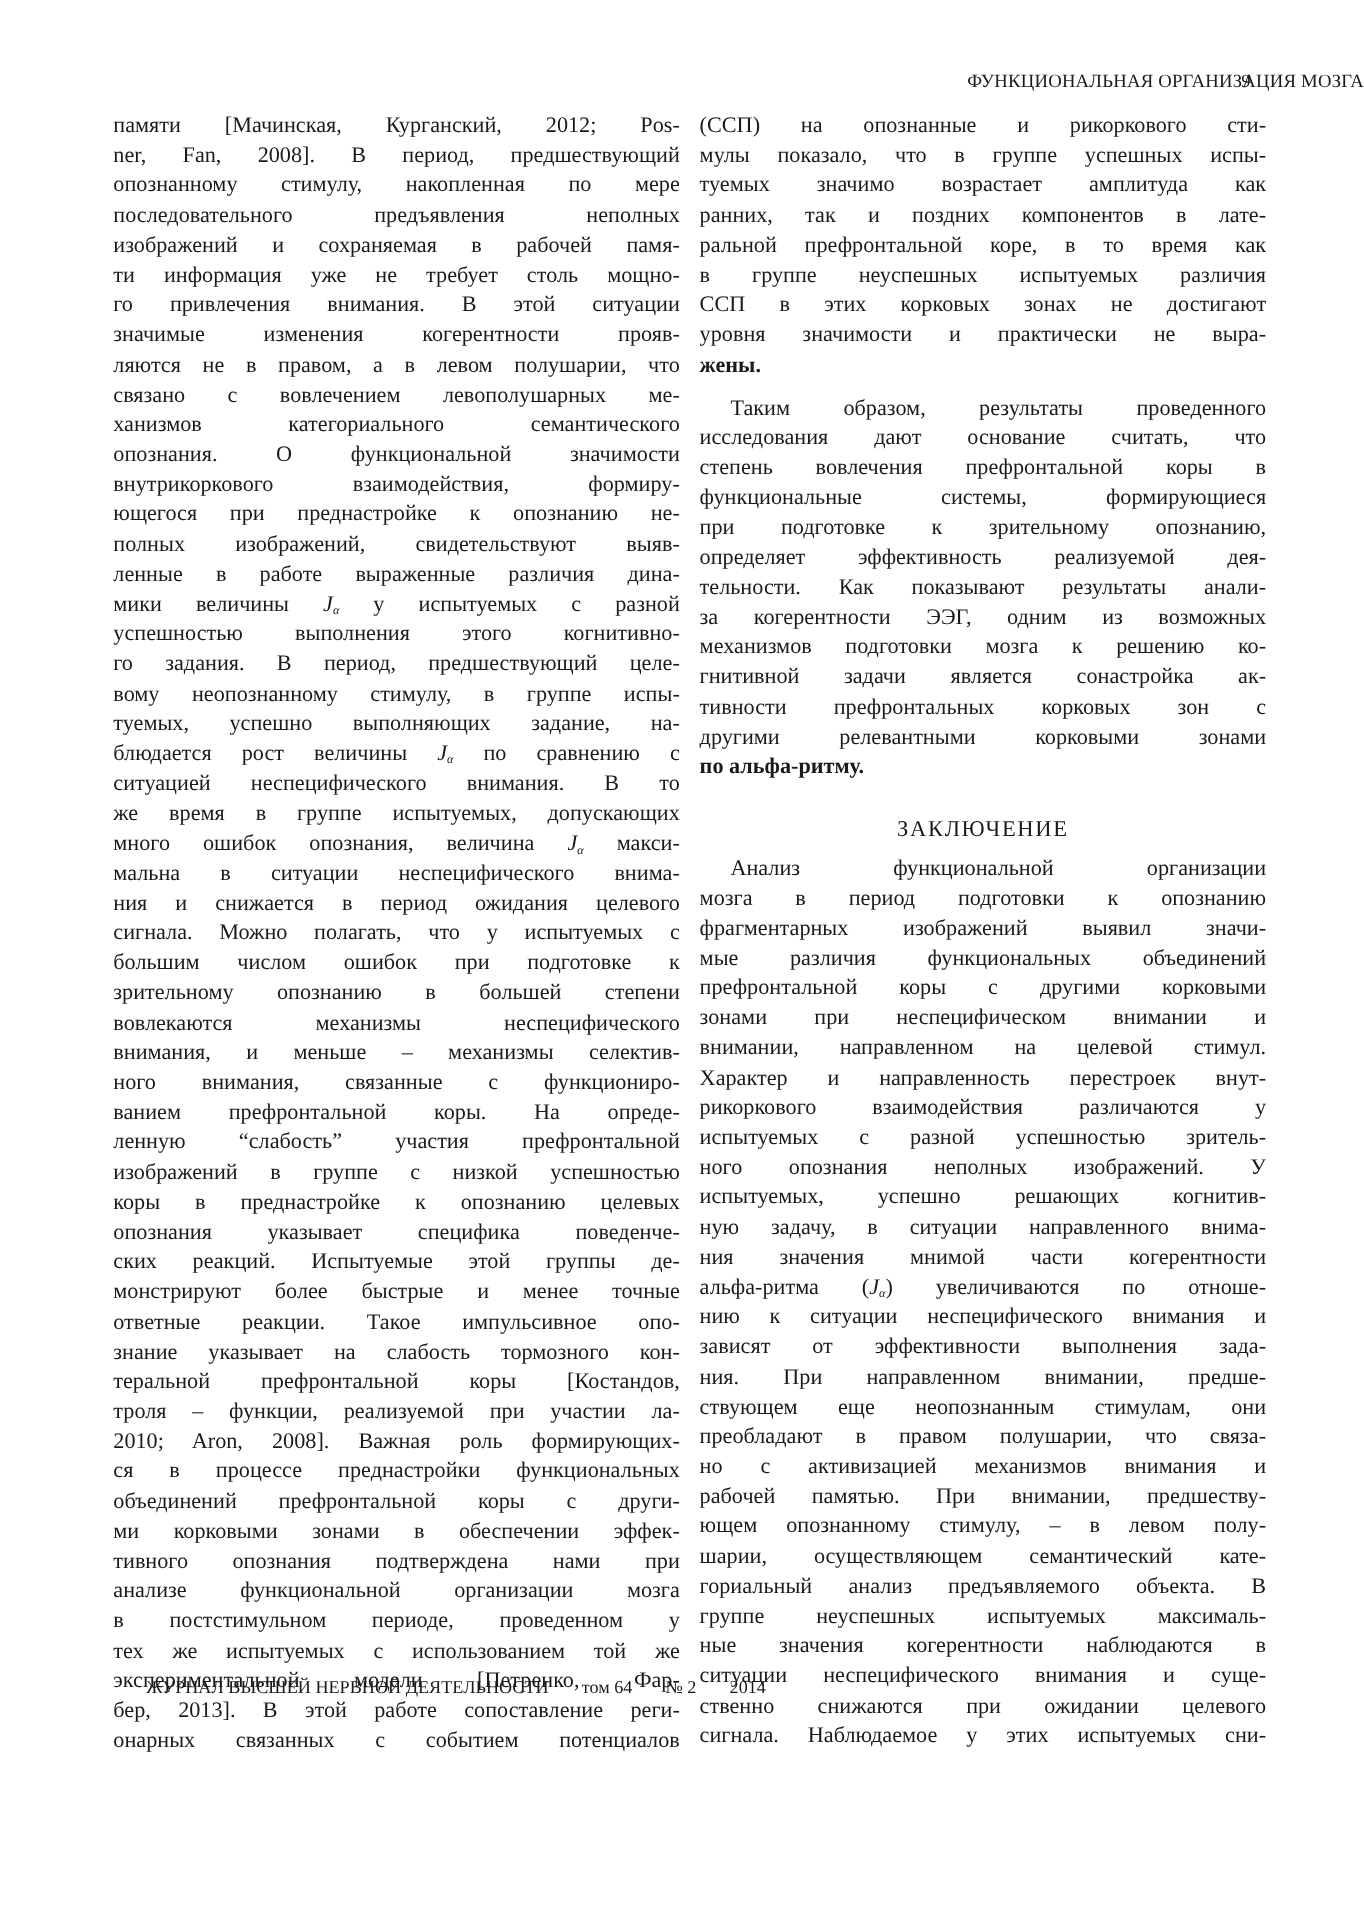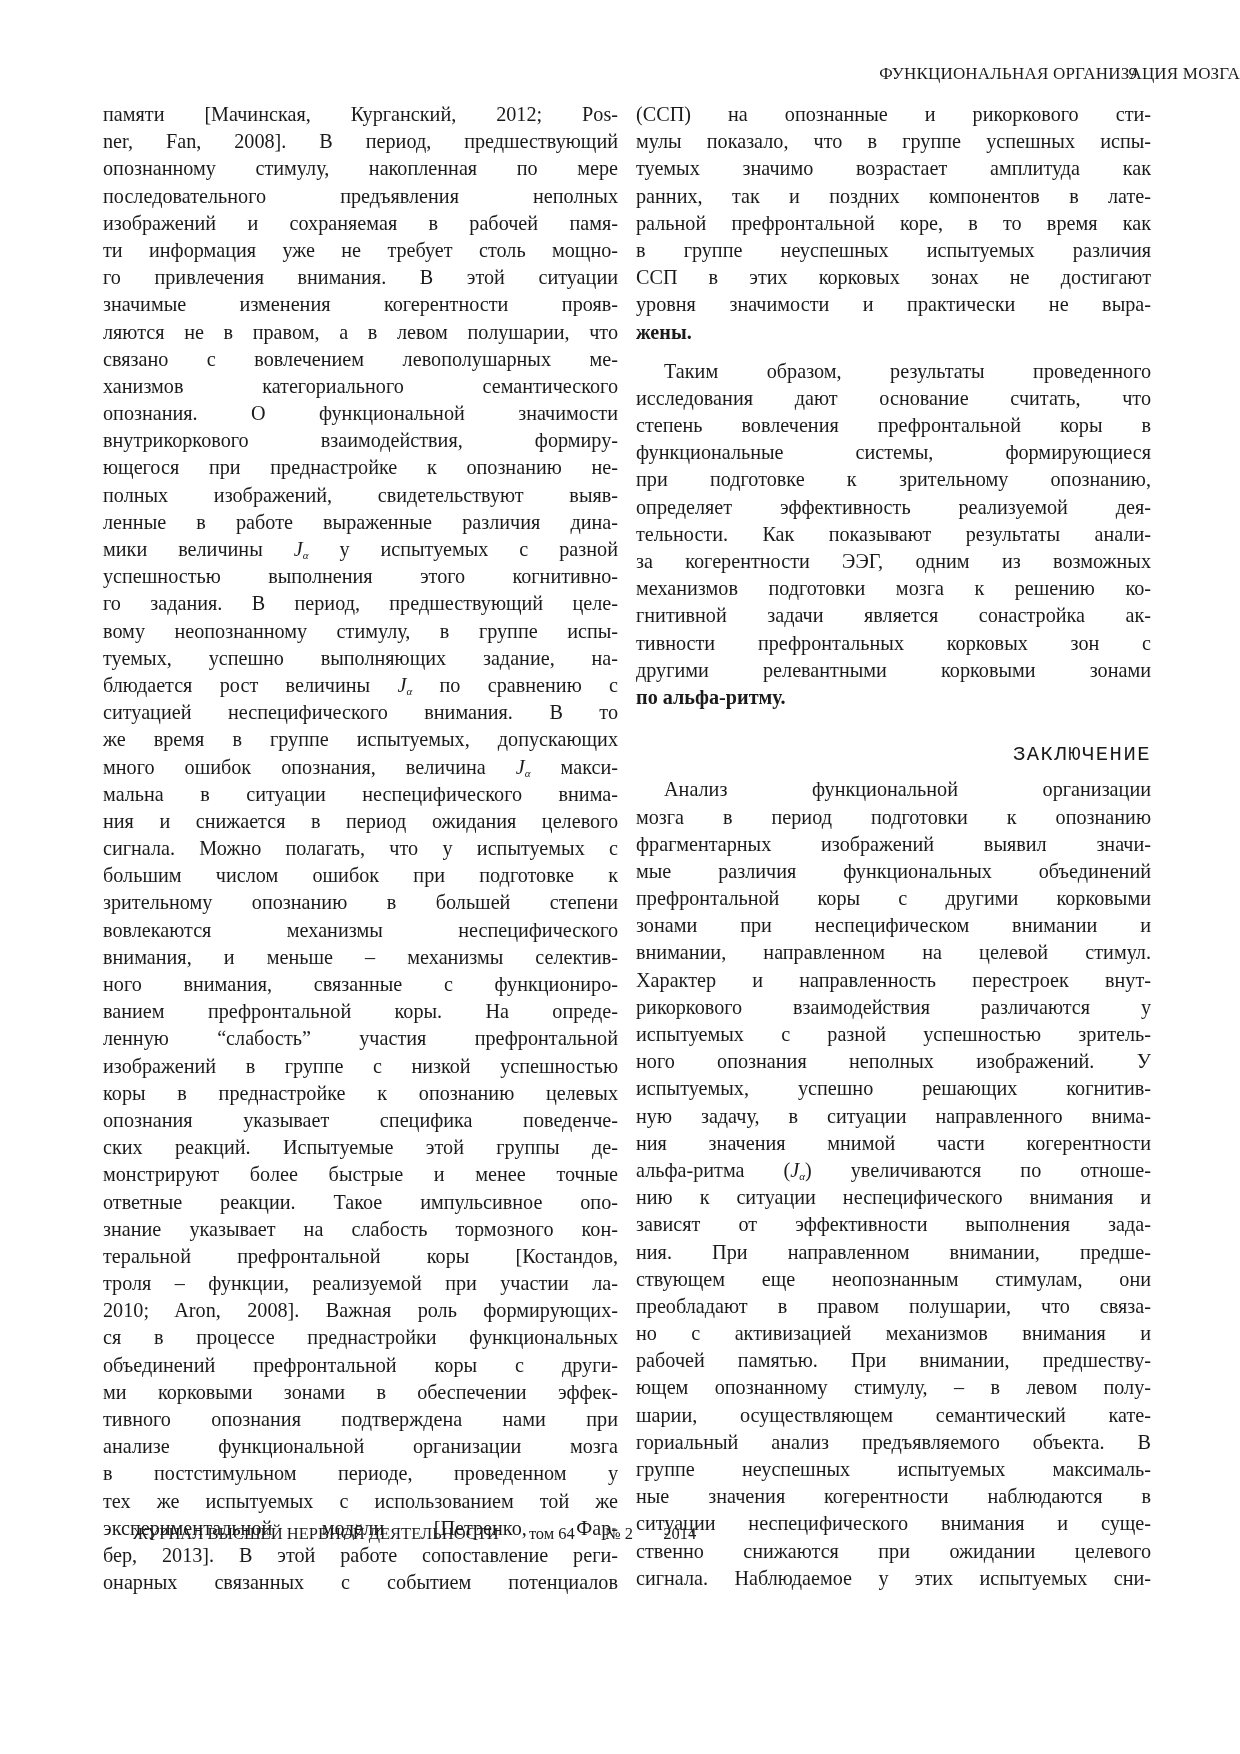--- a/index.html
+++ b/index.html
@@ -8,21 +8,21 @@
   .running-head { position: absolute; top: 64px; left: 0; width: 1240px; height: 30px; }
   .running-title { position: absolute; left: 0; width: 1240px; text-align: right; top: 0;
                    font-size: 17px; letter-spacing: 0.2px; }
   .page-number { position: absolute; right: 103px; top: 0; font-size: 17px; }
   .col { position: absolute; top: 101px; width: 515px; font-size: 20.2px; line-height: 27.2px; }
   .col-left { left: 103px; }
   .col-right { left: 636px; }
   .line { display: block; text-align: justify; text-align-last: justify; white-space: nowrap; height: 27.2px; overflow: visible; }
   .line.last { text-align-last: left; font-weight: bold; }
   .line.indent { padding-left: 28px; }
-  .heading { text-align: right; font-size: 20.5px; letter-spacing: 1.5px; height: 27.2px; margin: 30px 0 8px 0; font-family: Liberation Mono, monospace; }
+  .heading { text-align: center; font-size: 20.5px; letter-spacing: 1.5px; height: 27.2px; margin: 30px 0 8px 0; }
   .para-gap { height: 12px; }
   .footer { position: absolute; top: 1524px; left: 133px; font-size: 16.5px; white-space: nowrap; }
   .footer span { margin-right: 26px; text-align: center; }
   i.sym { font-style: italic; }
   sub { font-size: 11px; vertical-align: -3px; }
 </style>
 </head>
 <body>
 
 <div class="running-head">

